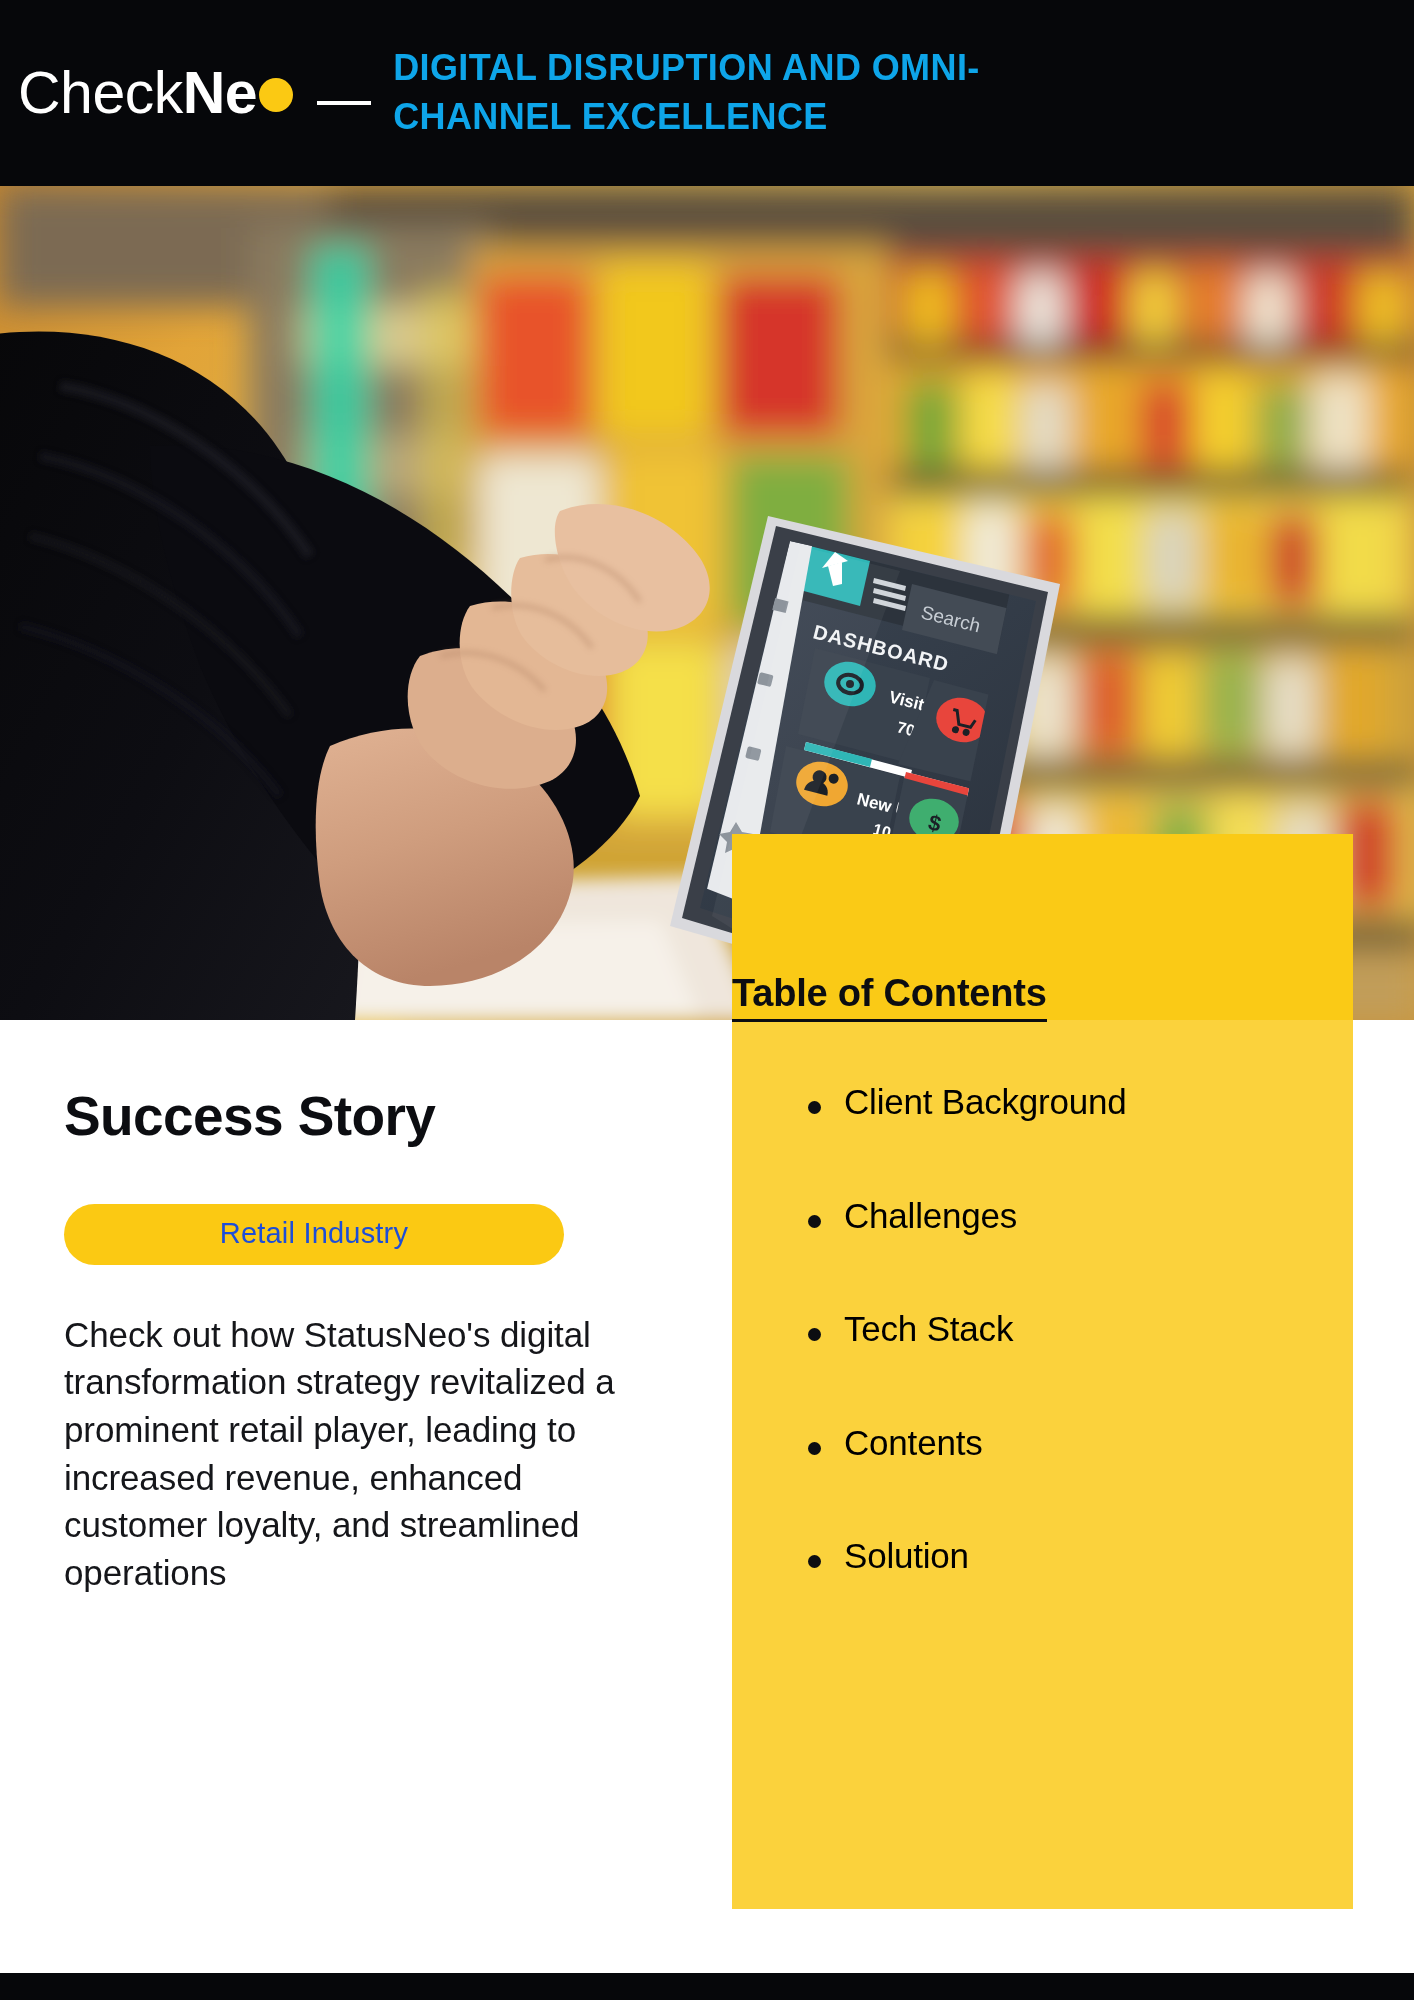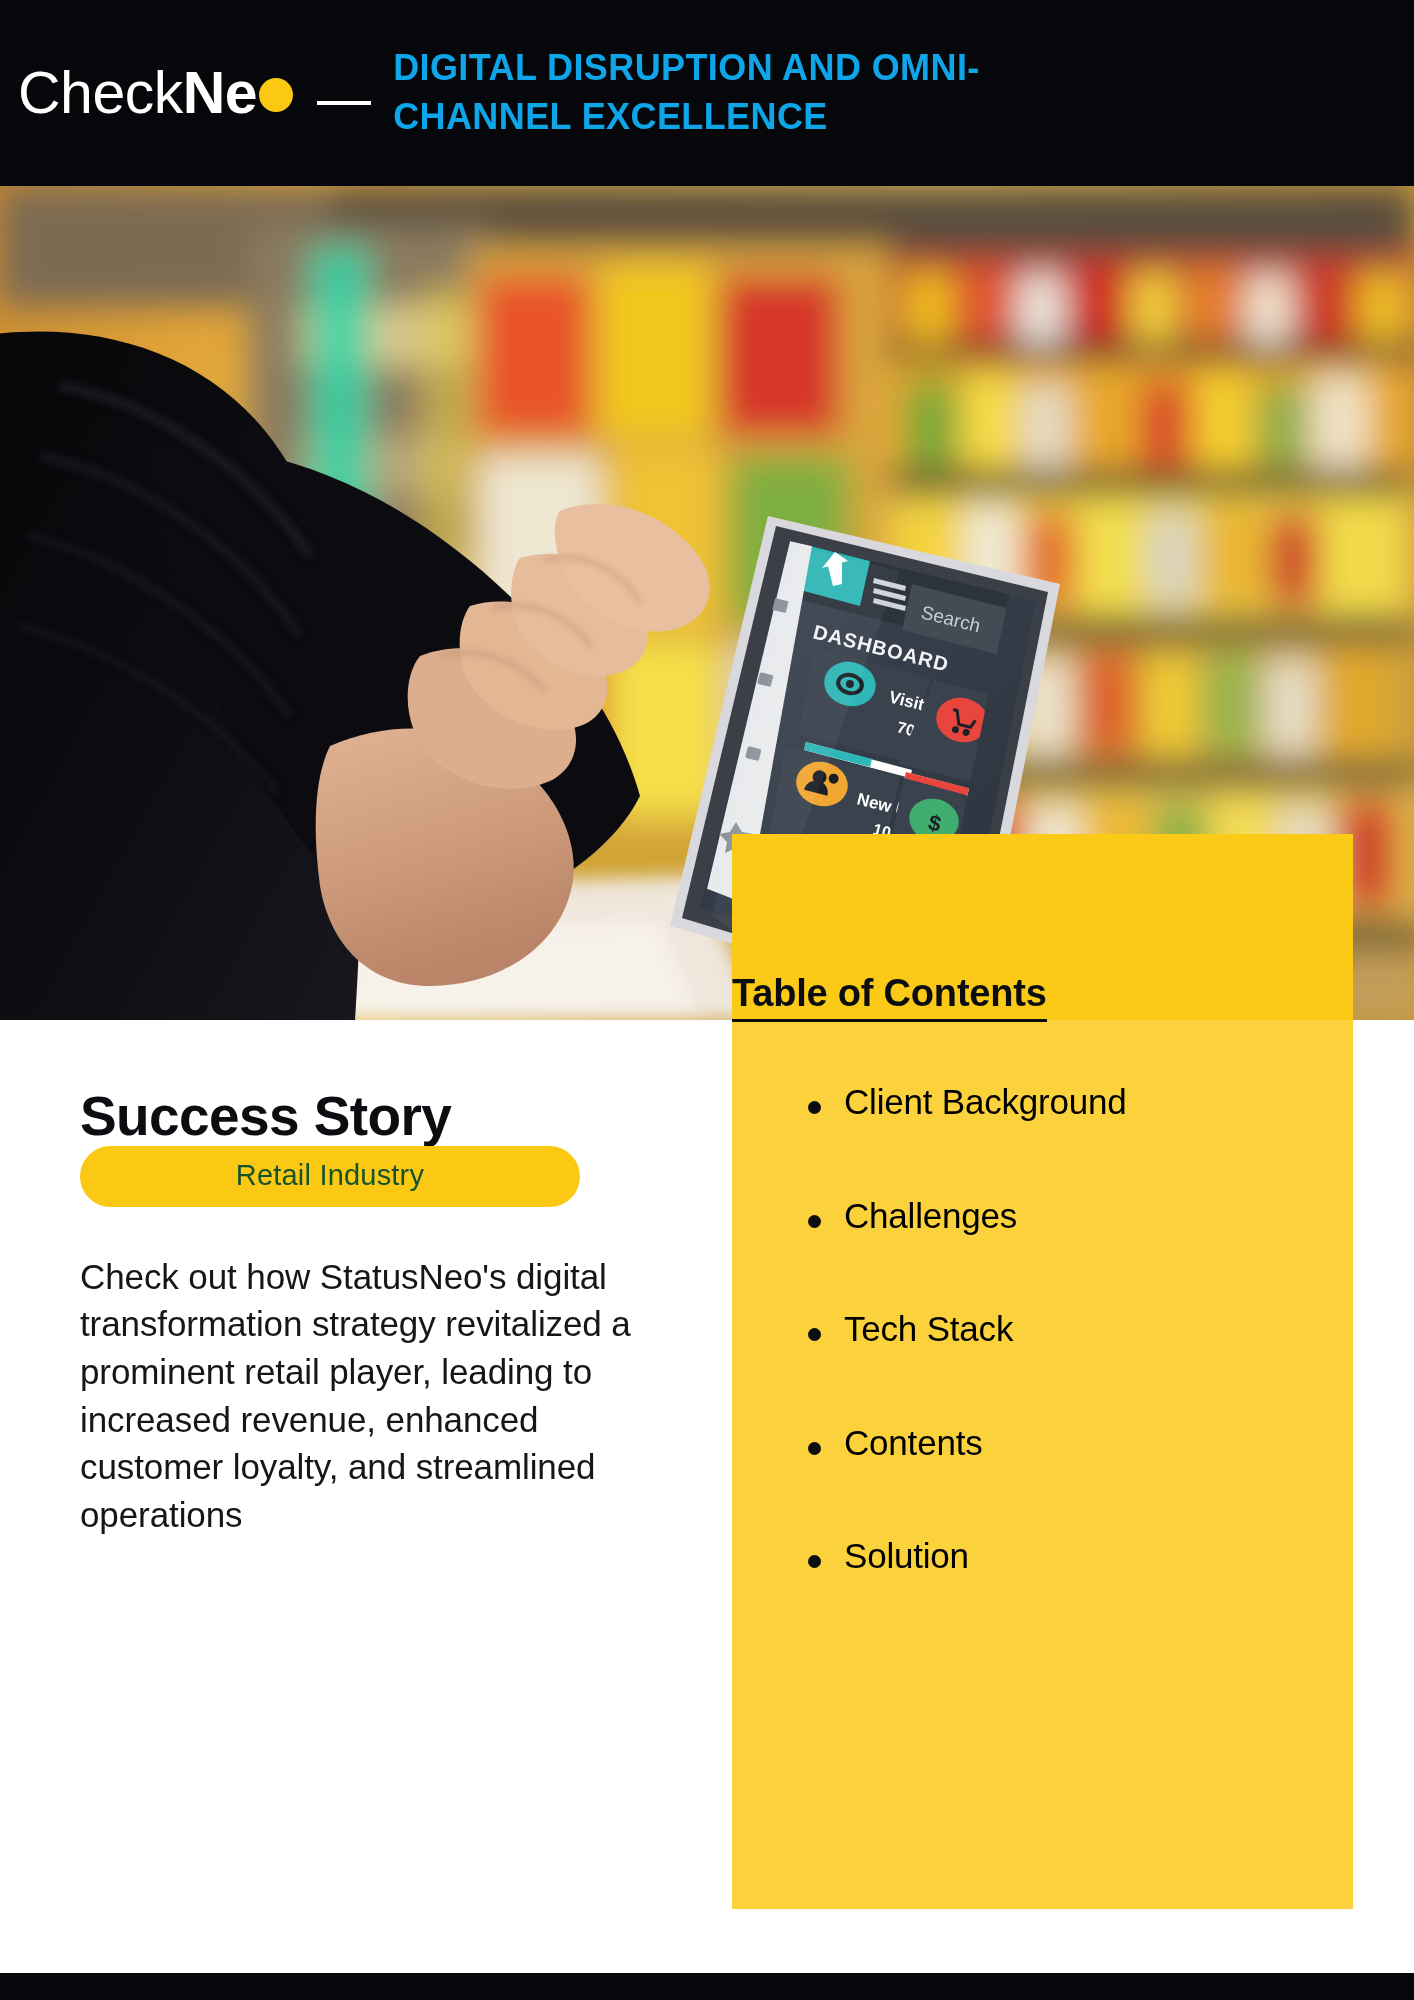--- a/index.html
+++ b/index.html
@@ -51,30 +51,31 @@
   
   .hero {
     position:absolute; left:0; top:186px; width:1414px; height:834px;
     overflow:hidden;
     background:#2a2420;
   }
   .hero svg { display:block; width:1414px; height:834px; }
 
   
   .left-col {
-    position:absolute; left:80px; top:1088px; width:620px;
+    position:absolute; left:64px; top:1088px; width:620px;
   }
   .success-title {
     font-size:55px; font-weight:700; color:#0c0d11;
     letter-spacing:-0.6px; line-height:1.05;
   }
   .pill {
     display:inline-block;
+    margin-top:58px;
     background:#fbc913;
-    color:#14532d;
+    color:#1d4ed8;
     border-radius:40px;
     padding:13px 52px 15px 52px;
     font-size:29px;
     font-weight:400;
     letter-spacing:0.2px;
     min-width:500px;
     text-align:center;
   }
   .lead {
     margin-top:46px;

